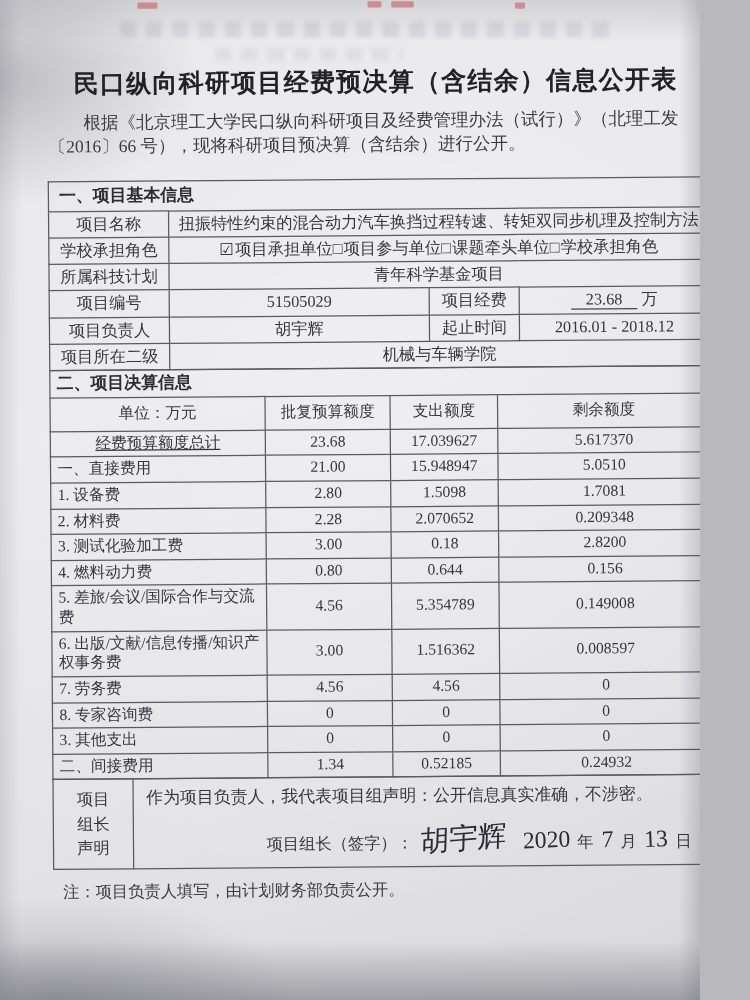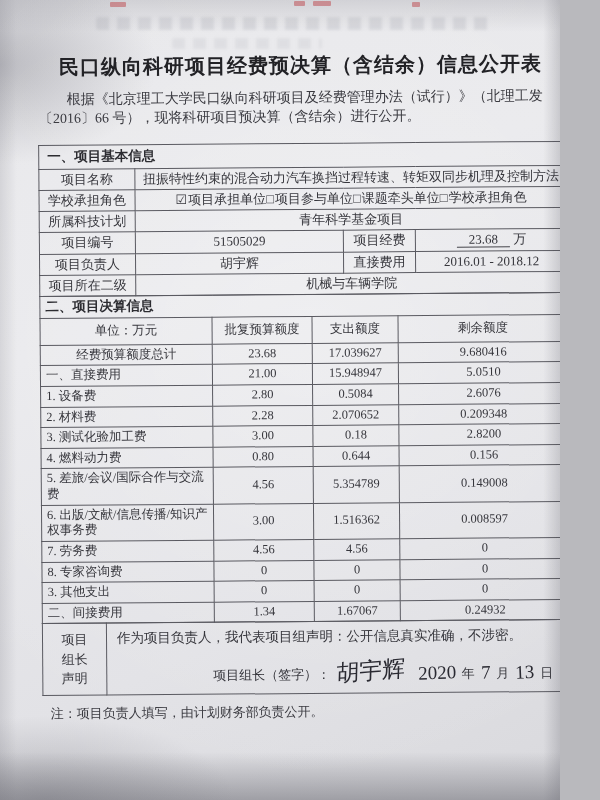--- a/index.html
+++ b/index.html
@@ -53,21 +53,21 @@
     font-family:"Liberation Sans", sans-serif;font-weight:bold;font-size:13.5px;
     text-align:left;padding:3px 8px;color:#2c2c31;
   }
   table.basic{margin-top:16px;}
   table.basic td.lbl{text-align:center;}
   table.basic td.val{text-align:center;}
   table.budget{margin-top:-1px;font-size:12.5px;}
   table.budget td{padding:2px 5px;}
   table.budget td.num{text-align:center;}
   table.budget td.c-label{text-align:left;}
-  table.budget tr.label-center td.c-label{text-align:center;}
+  table.budget tr.label-center td.c-label{text-align:center;text-decoration:underline;}
   table.budget td.hdr{text-align:center;padding:5px 4px;margin-left:31px;}
   table.decl{margin-top:-1px;}
   .decl td.dlbl{width:64px;text-align:center;}
   .dlbl .ln{margin:3px 0;}
   .decl td.dbody{padding:7px 10px 6px;}
   .statement{font-size:13.5px;}
   .sign-row{display:flex;align-items:flex-end;margin:14px 4px 4px 96px;}
   .sign-label{font-size:13px;white-space:nowrap;}
   .signature{
     font-size:23px;line-height:1;color:#2a2a32;margin:0 6px;
@@ -133,21 +133,21 @@
         <td class="val">51505029</td>
         <td class="lbl">项目经费</td>
         <td class="val">
           <span class="u">23.68</span>
           <span>万</span>
         </td>
       </tr>
       <tr>
         <td class="lbl">项目负责人</td>
         <td class="val">胡宇辉</td>
-        <td class="lbl">直接费用</td>
+        <td class="lbl">起止时间</td>
         <td class="val">2016.01 - 2018.12</td>
       </tr>
       <tr>
         <td class="lbl">项目所在二级</td>
         <td class="val" colspan="3">机械与车辆学院</td>
       </tr>
     </tbody>
       </table>
 
     <table class="budget">
@@ -164,33 +164,33 @@
       <tr>
         <td class="hdr">单位：万元</td>
         <td class="hdr">批复预算额度</td>
         <td class="hdr">支出额度</td>
         <td class="hdr">剩余额度</td>
       </tr>
       <tr class="label-center">
         <td class="c-label">经费预算额度总计</td>
         <td class="num c-approved">23.68</td>
         <td class="num c-spent">17.039627</td>
-        <td class="num c-remaining">9.680416</td>
+        <td class="num c-remaining">5.617370</td>
       </tr>
           <tr>
         <td class="c-label">一、直接费用</td>
         <td class="num c-approved">21.00</td>
         <td class="num c-spent">15.948947</td>
         <td class="num c-remaining">5.0510</td>
       </tr>
           <tr>
         <td class="c-label">1. 设备费</td>
         <td class="num c-approved">2.80</td>
-        <td class="num c-spent">0.5084</td>
-        <td class="num c-remaining">2.6076</td>
+        <td class="num c-spent">1.5098</td>
+        <td class="num c-remaining">1.7081</td>
       </tr>
           <tr>
         <td class="c-label">2. 材料费</td>
         <td class="num c-approved">2.28</td>
         <td class="num c-spent">2.070652</td>
         <td class="num c-remaining">0.209348</td>
       </tr>
           <tr>
         <td class="c-label">3. 测试化验加工费</td>
         <td class="num c-approved">3.00</td>
@@ -229,21 +229,21 @@
       </tr>
           <tr>
         <td class="c-label">3. 其他支出</td>
         <td class="num c-approved">0</td>
         <td class="num c-spent">0</td>
         <td class="num c-remaining">0</td>
       </tr>
           <tr>
         <td class="c-label">二、间接费用</td>
         <td class="num c-approved">1.34</td>
-        <td class="num c-spent">1.67067</td>
+        <td class="num c-spent">0.52185</td>
         <td class="num c-remaining">0.24932</td>
       </tr>
         </tbody>
     </table>
 
     <table class="decl">
       <colgroup>
           <col style="width:64px">
           <col style="width:464px">
         </colgroup>

